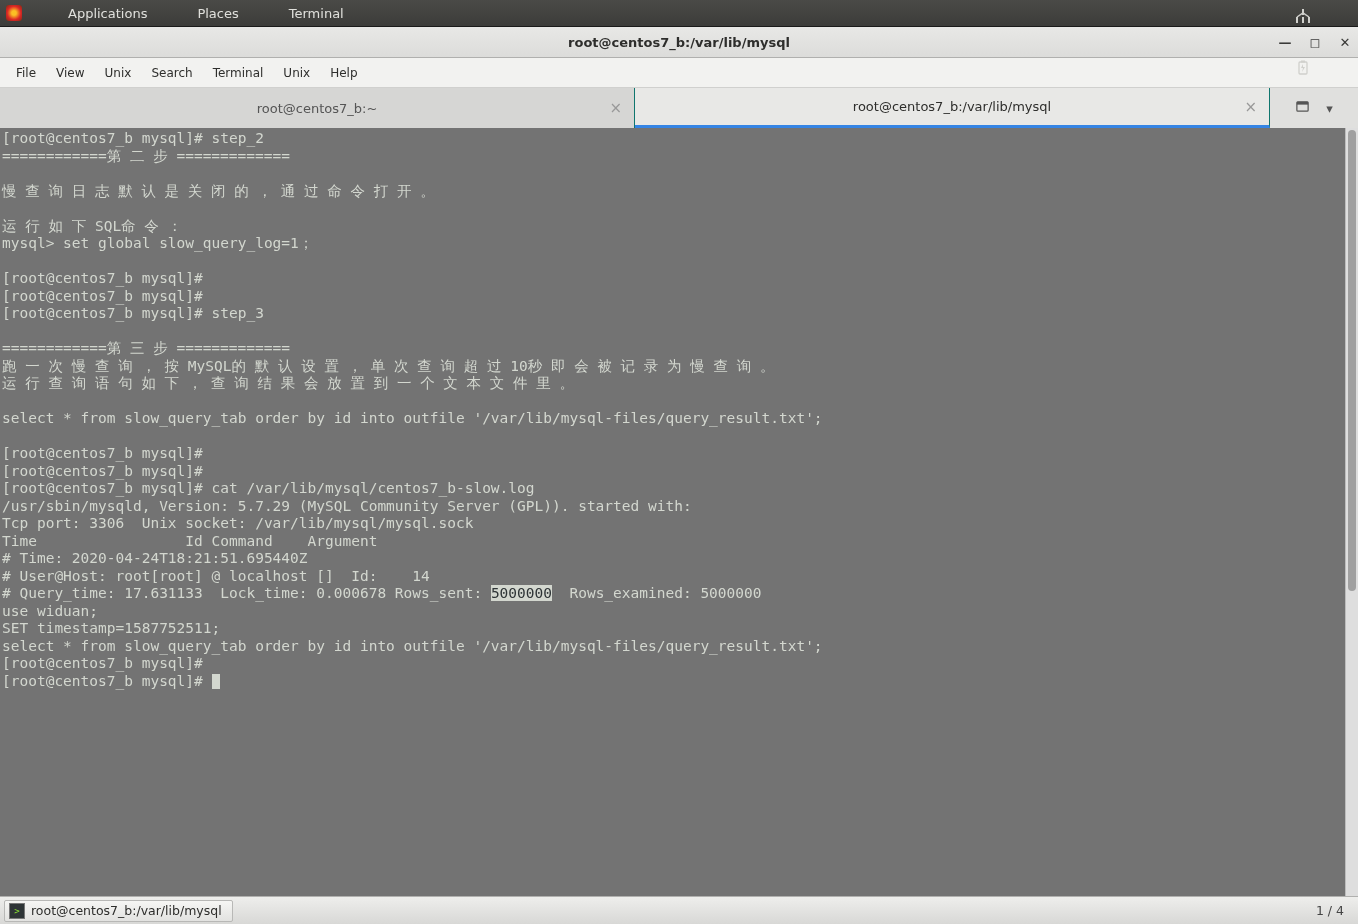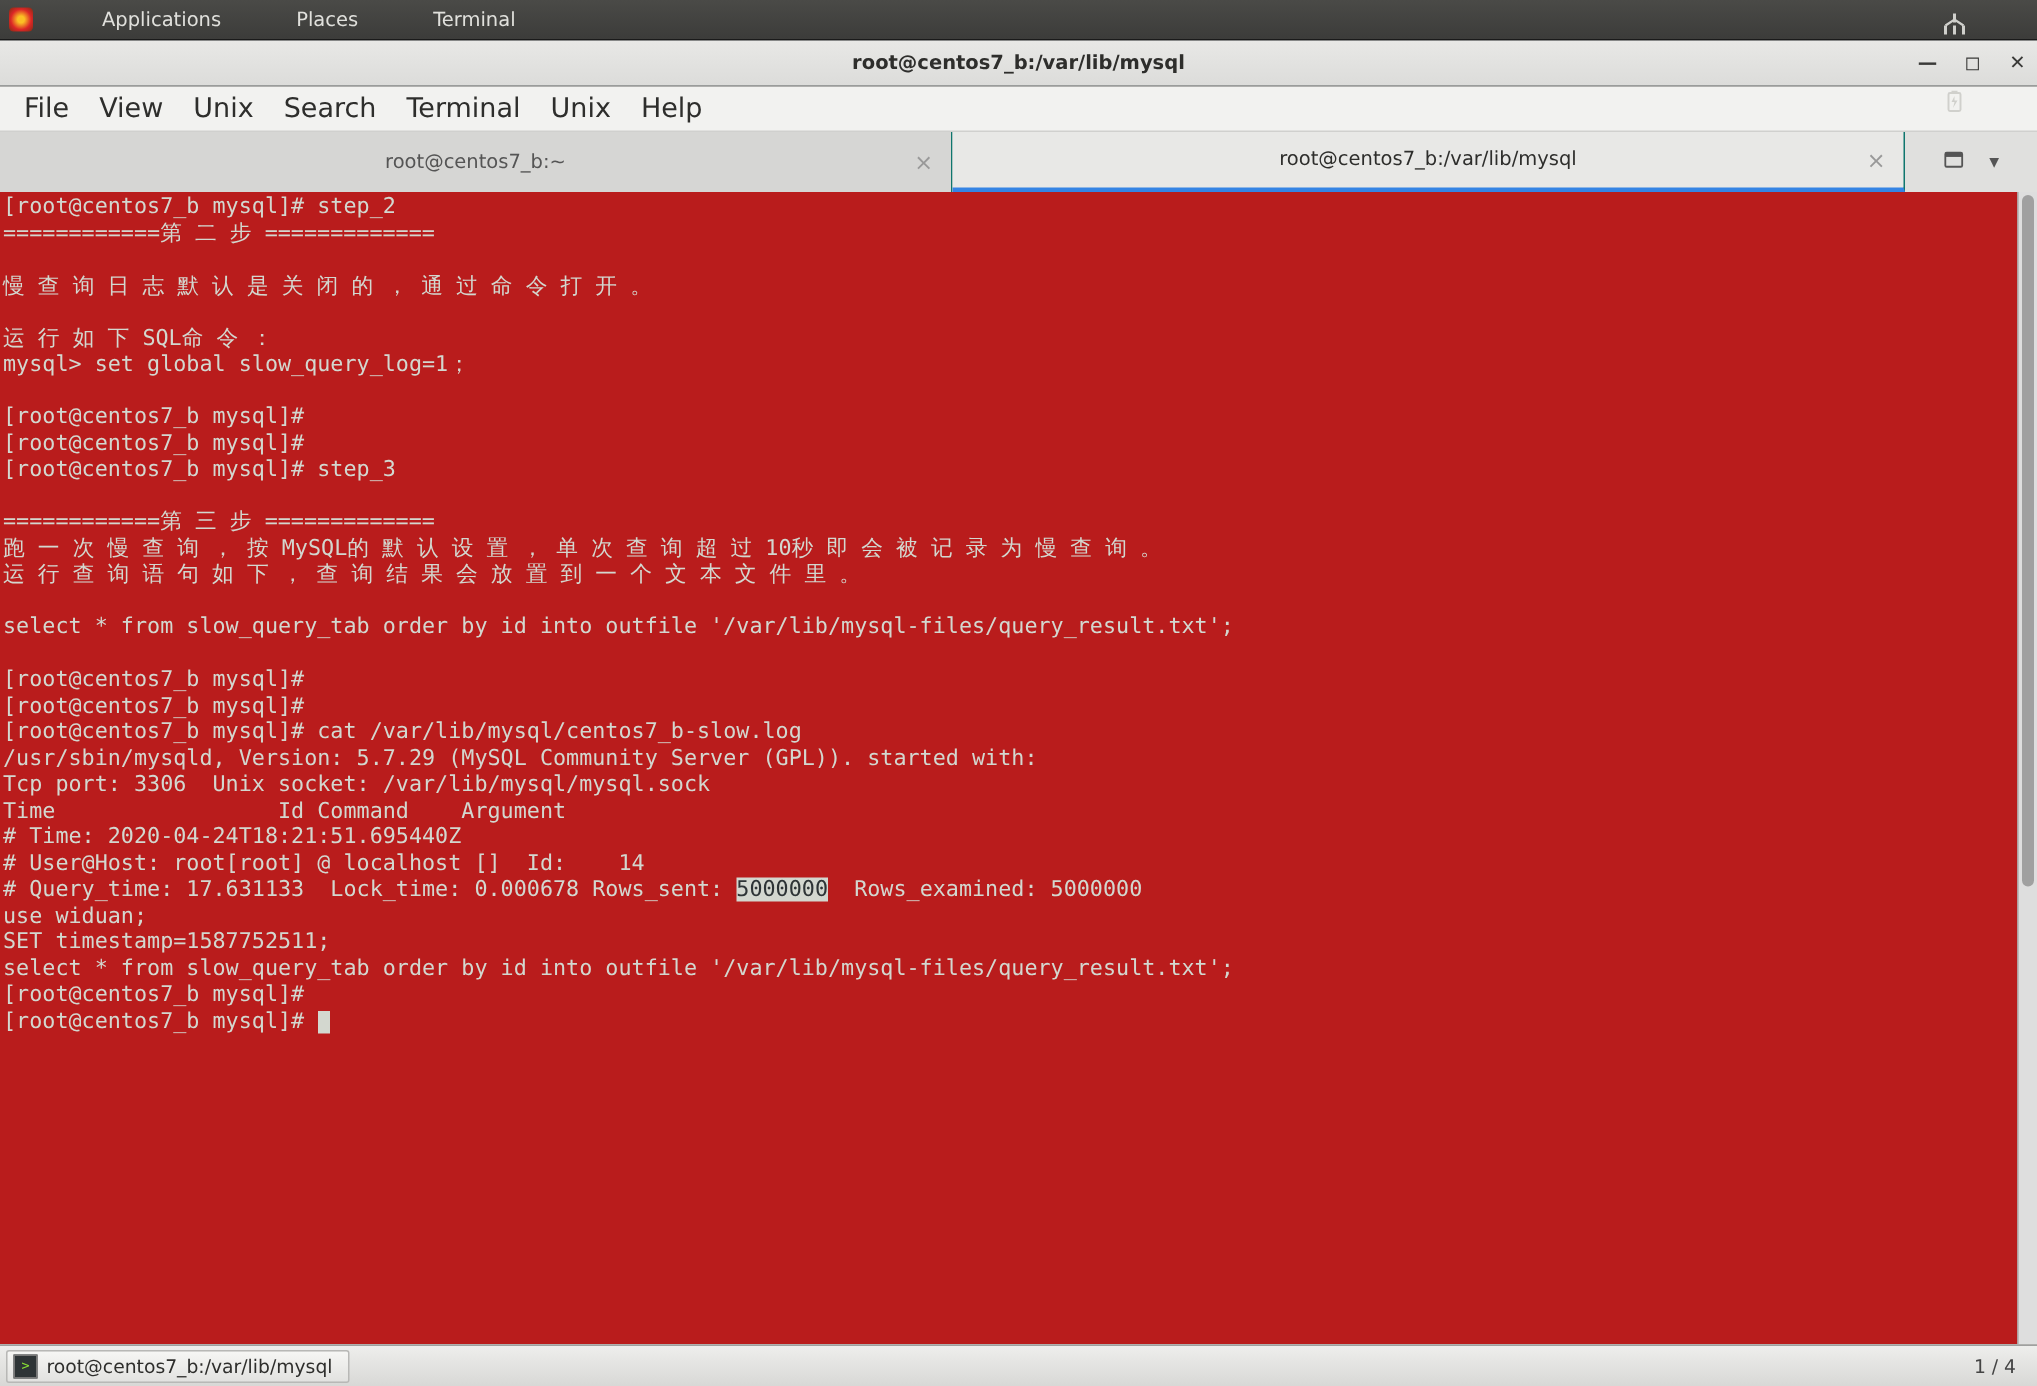--- a/index.html
+++ b/index.html
@@ -49,21 +49,21 @@
 
 
 .menubar {
   height: 30px;
   background: #f2f2f0;
   display: flex;
   align-items: center;
   padding: 0 8px;
   gap: 4px;
   border-bottom: 1px solid #d0d0ce;
-  font-size: 18px;
+  font-size: 12px;
   color: #2e2e2c;
 }
 .menubar .menu-item { padding: 4px 8px; cursor: pointer; }
 
 
 .tabbar {
   height: 40px;
   background: #d6d6d4;
   display: flex;
   align-items: stretch;
@@ -106,21 +106,21 @@
 .terminal-wrap {
   position: absolute;
   top: 128px;
   left: 0;
   right: 0;
   bottom: 28px;
   display:flex;
 }
 .terminal {
   flex:1;
-  background: #b91c1c;
+  background: #737373;
   color: #d3d7cf;
   font-family: "DejaVu Sans Mono", "Liberation Mono", monospace;
   font-size: 14.5px;
   line-height: 17.5px;
   padding: 2px 2px;
   white-space: pre;
   overflow: hidden;
 }
 .terminal .hl { background: #d3d7cf; color: #2e3436; }
 .terminal .cursor-block { background:#d3d7cf; display:inline-block; width:8px; height:15px; vertical-align:text-bottom;}

